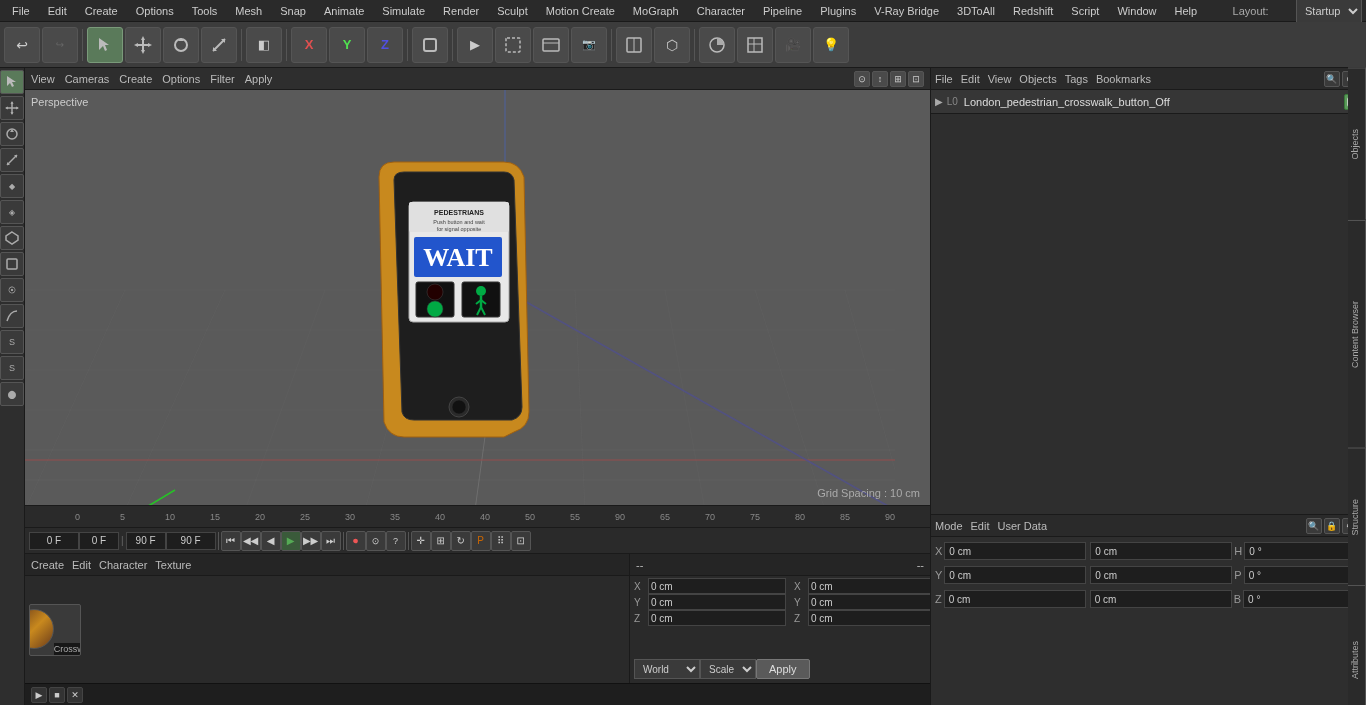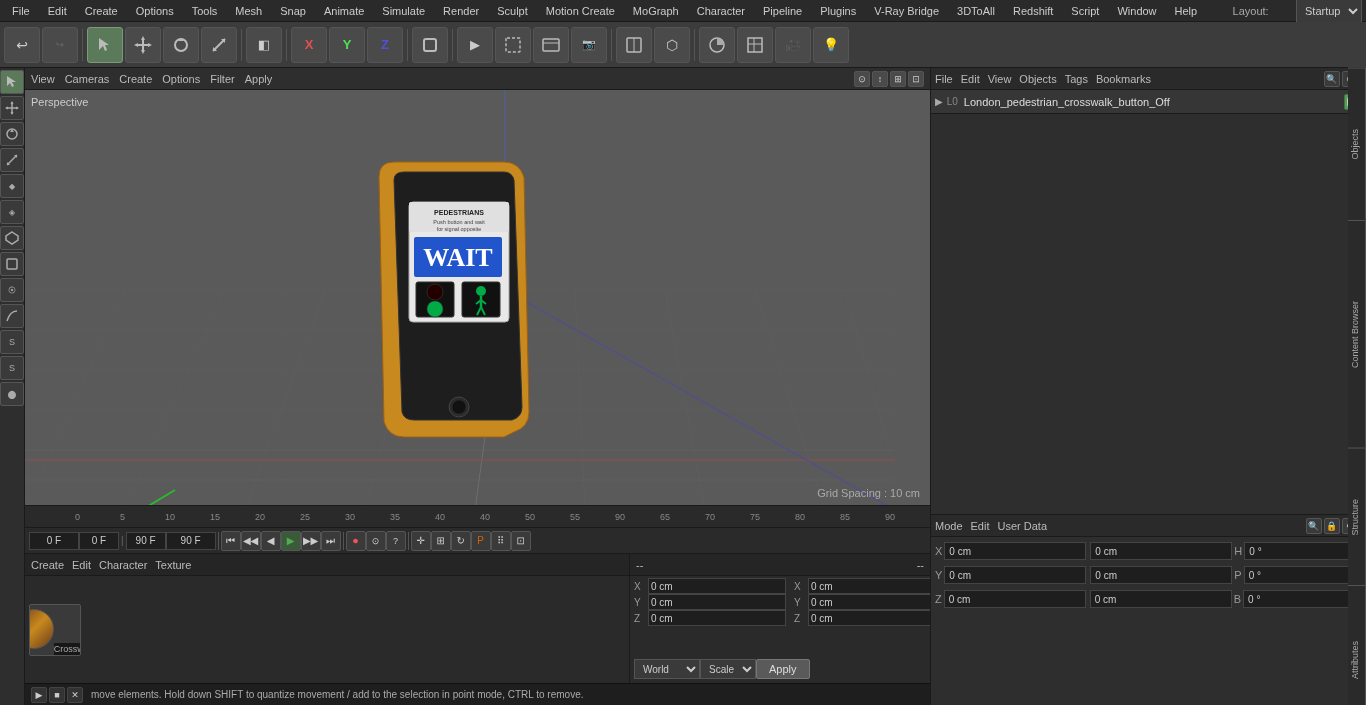--- a/index.html
+++ b/index.html
@@ -889,21 +889,20 @@
 
       </div>
 
       <div id="status-bar">
         <div id="status-left">
           <div class="status-icons">
             <div class="status-icon">▶</div>
             <div class="status-icon">■</div>
             <div class="status-icon">✕</div>
           </div>
-          <span class="status-text">move elements. Hold down SHIFT to quantize movement / add to the selection in point mode, CTRL to remove.</span>
         </div>
       </div>
 
     </div>
 
     <div id="right-panel">
 
       <div id="right-top">
         <div id="right-top-toolbar">
           <span>File</span>

